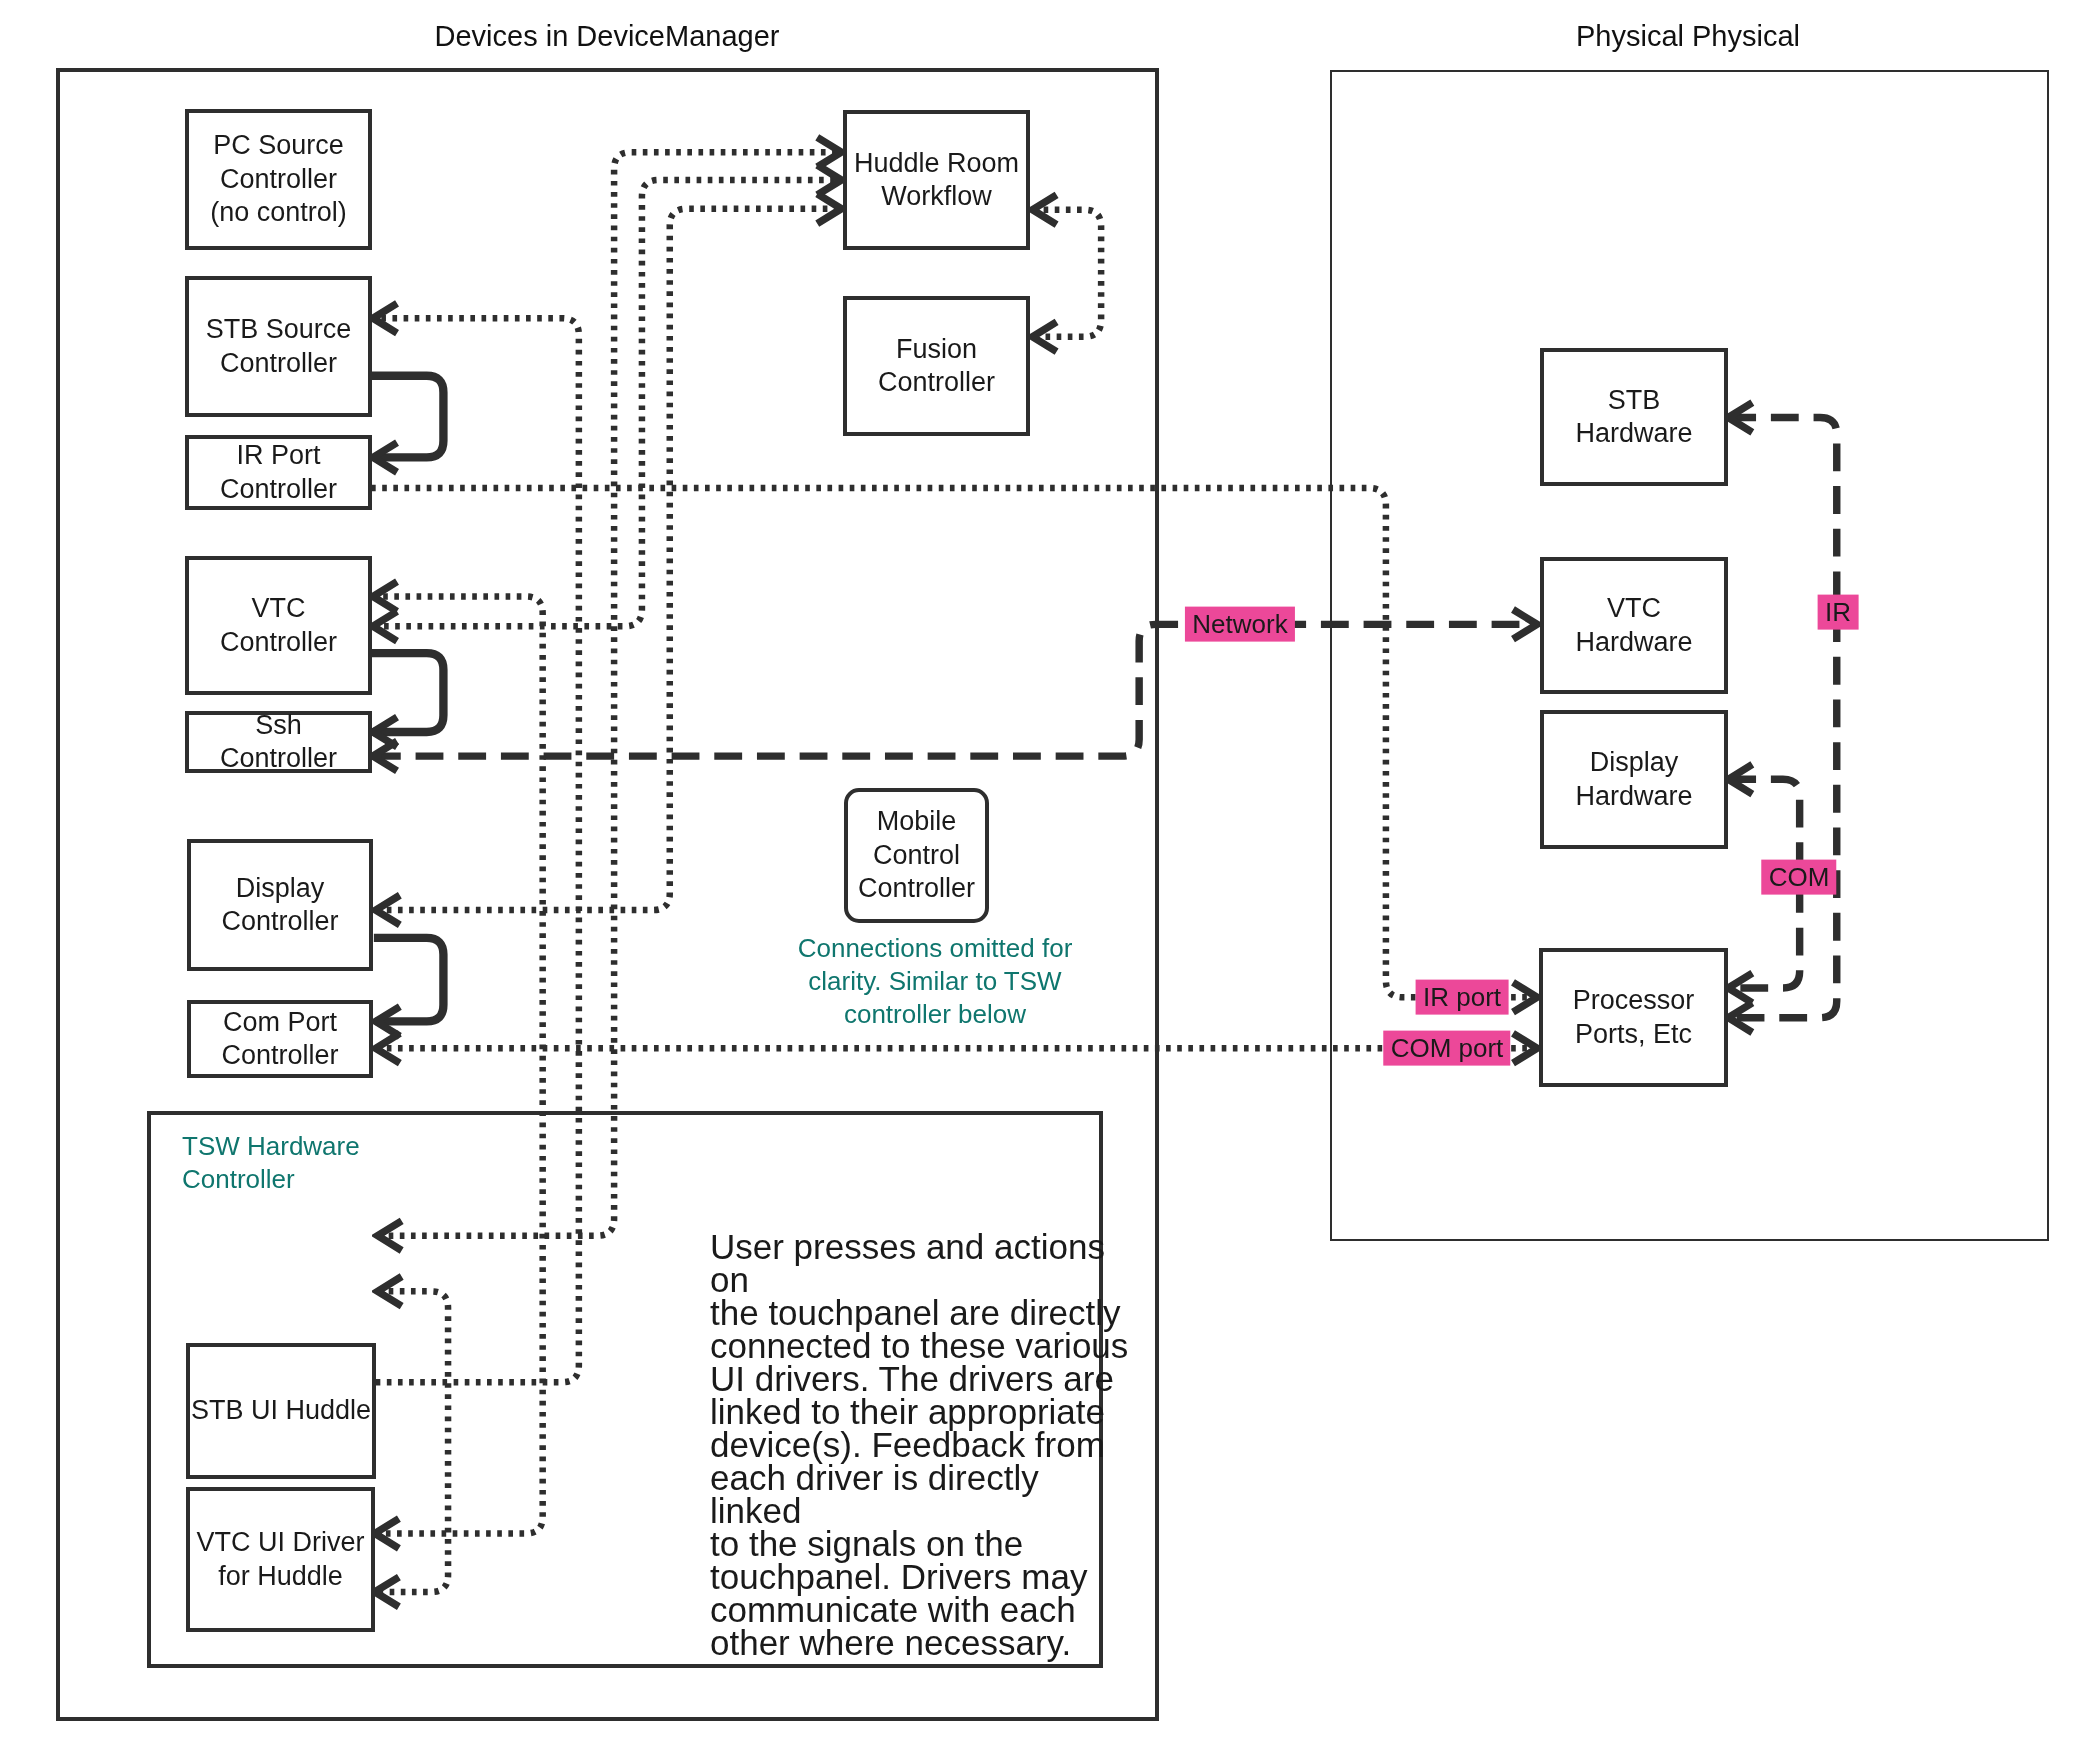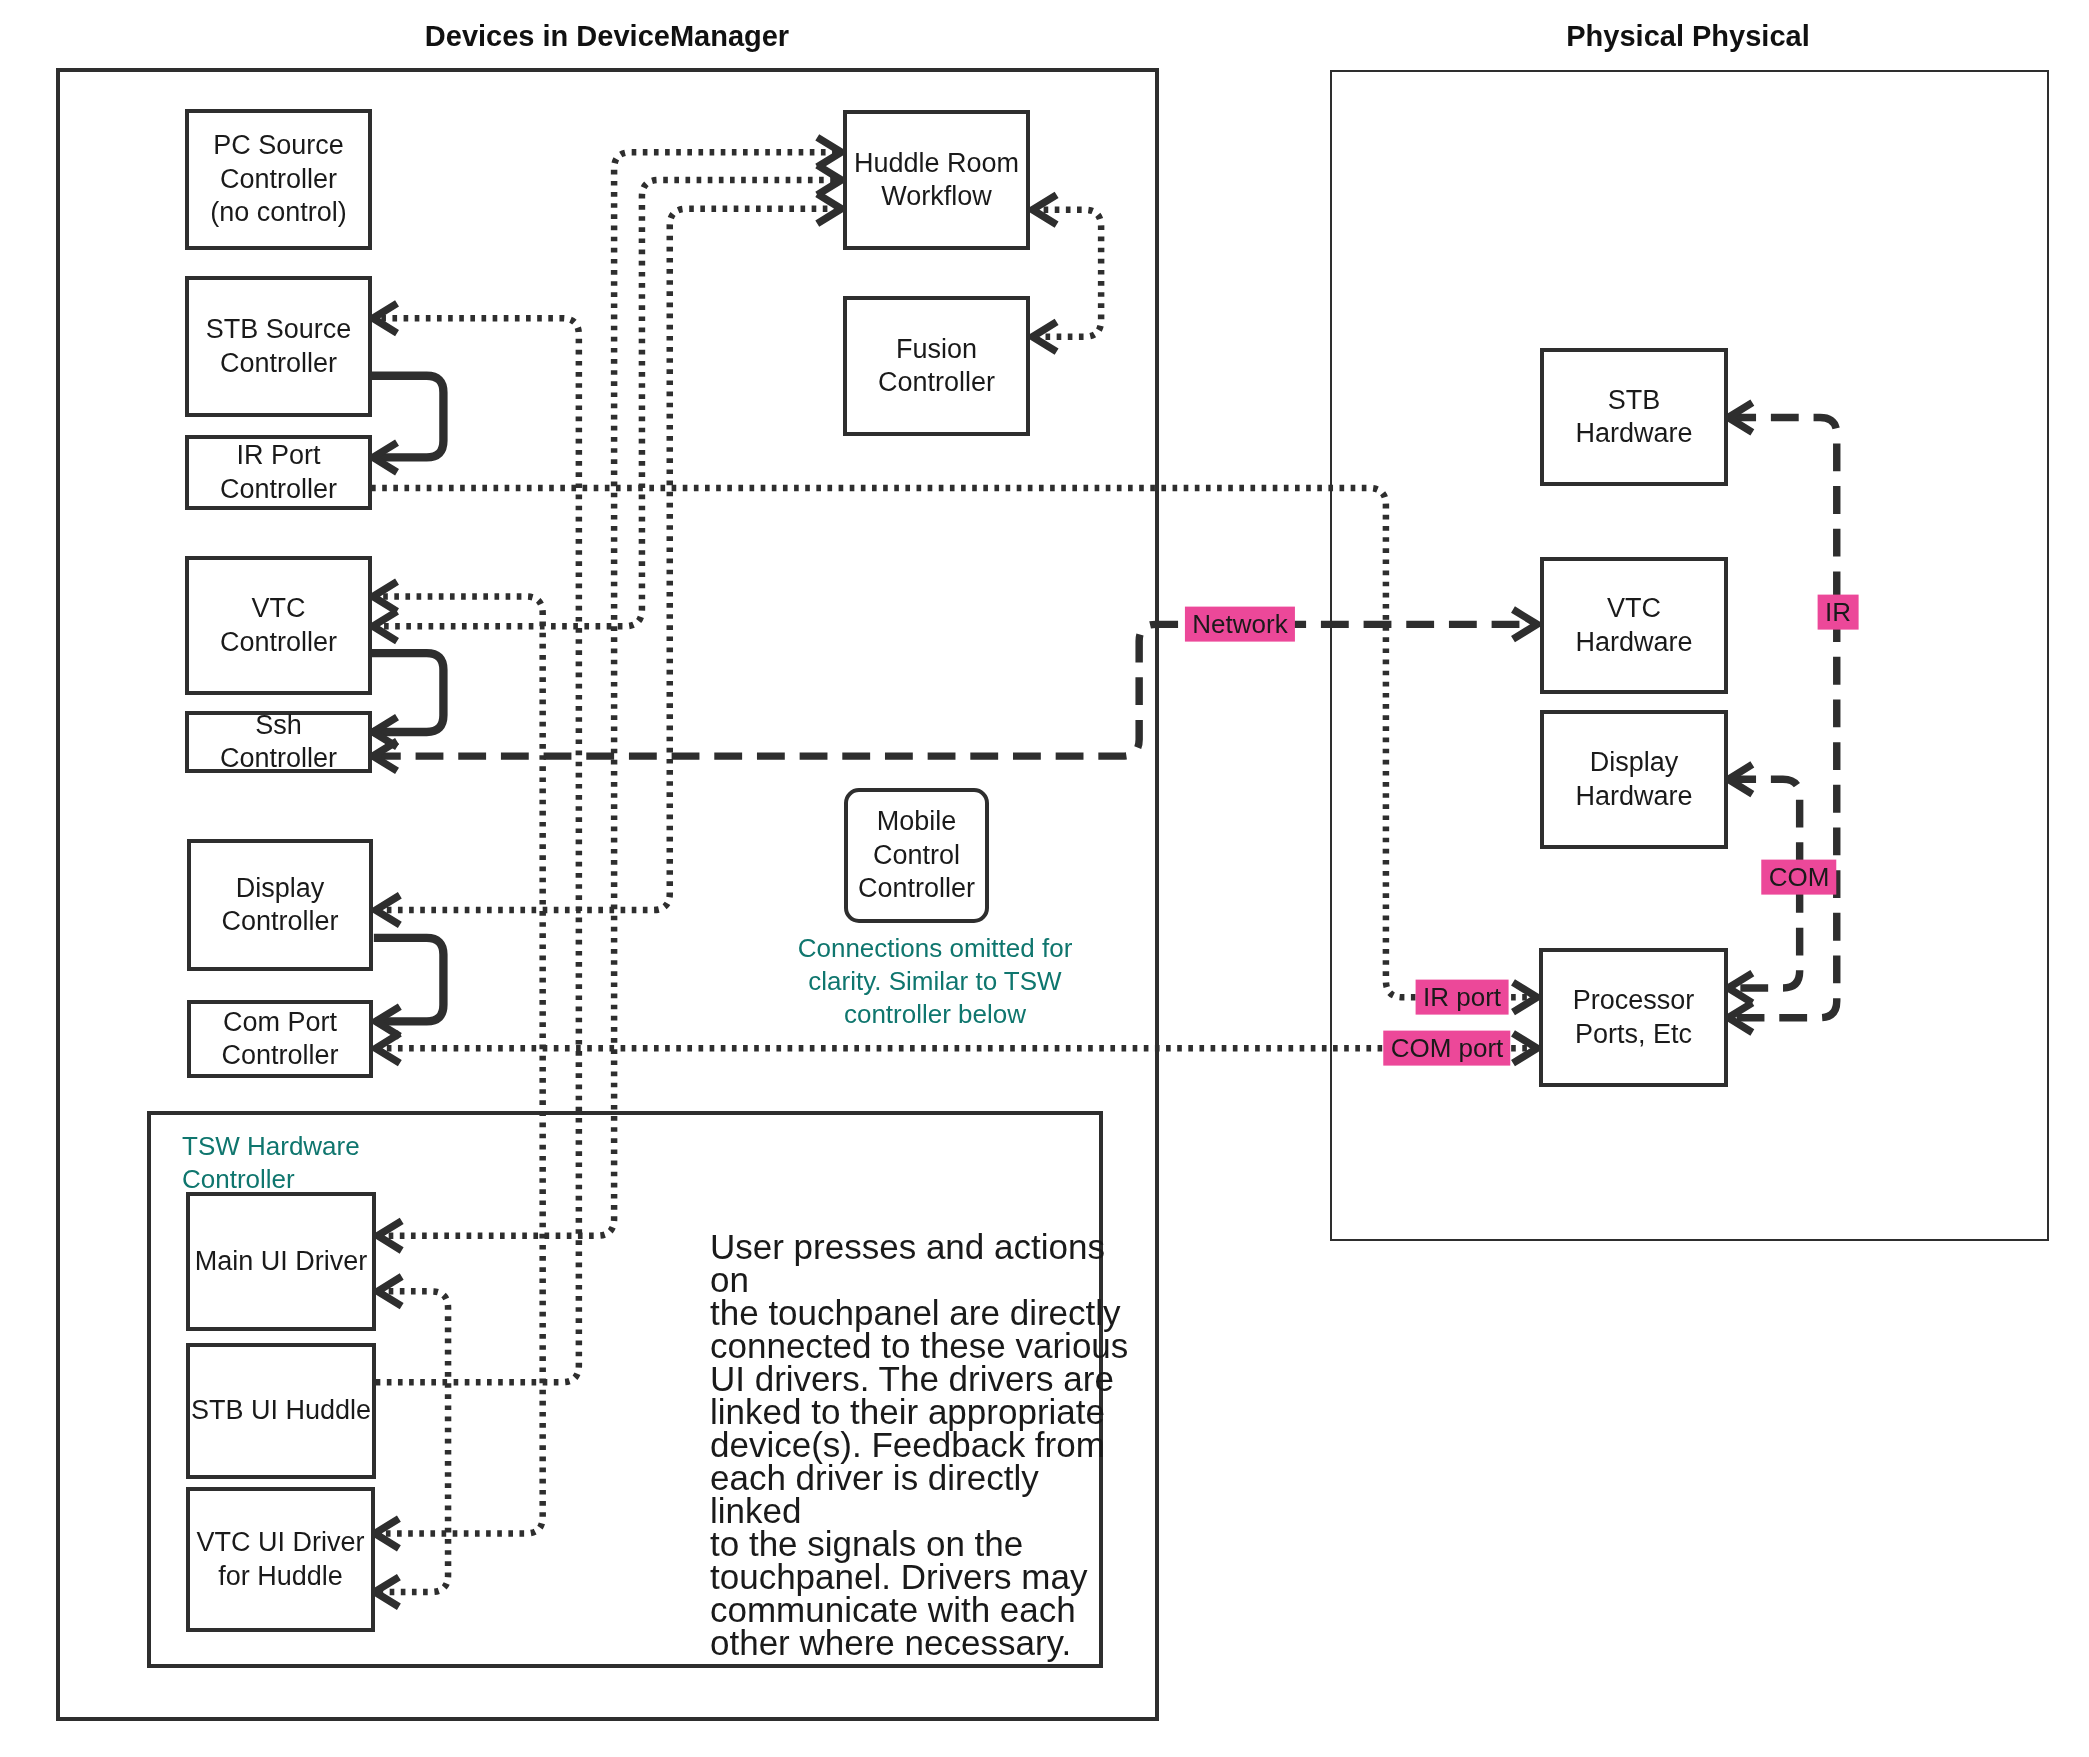--- a/index.html
+++ b/index.html
@@ -4,21 +4,21 @@
 <style>
   html,body { margin:0; padding:0; background:#ffffff; }
   .canvas {
     position:relative; width:2090px; height:1758px;
     font-family:"Liberation Sans", sans-serif; color:#1a1a1a; overflow:hidden;
   }
   .container { position:absolute; border:4.6px solid #2e2e2e; box-sizing:border-box; background:transparent; }
   .container.physical { border-width:2.8px; }
   .diagram-title {
     position:absolute; transform:translate(-50%,0);
-    font-size:29px; font-weight:bold; white-space:nowrap; color:#111;
+    font-size:29px; font-weight:normal; white-space:nowrap; color:#111;
   }
   .node {
     position:absolute; box-sizing:border-box;
     background:#ffffff; border:4.6px solid #2e2e2e;
     display:flex; align-items:center; justify-content:center;
   }
   .node span {
     font-size:27px; line-height:1.24; text-align:center; white-space:pre-line; color:#1a1a1a;
   }
   .edges { position:absolute; left:0; top:0; }
@@ -114,23 +114,20 @@
     </div>
   <div class="node" style="left:843px; top:296px; width:187px; height:140px;">
     <span>Fusion
 Controller</span>
     </div>
   <div class="node" style="left:844px; top:788px; width:145px; height:135px;border-radius:15px;">
     <span>Mobile Control
 Controller</span>
     </div>
 
-  <div class="node" style="left:186px; top:1192px; width:190px; height:139px;">
-    <span>Main UI Driver</span>
-    </div>
   <div class="node" style="left:186px; top:1343px; width:190px; height:136px;">
     <span>STB UI Huddle</span>
     </div>
   <div class="node" style="left:186px; top:1487px; width:189px; height:145px;">
     <span>VTC UI Driver
 for Huddle</span>
     </div>
 
   <div class="node" style="left:1540px; top:348px; width:188px; height:138px;">
     <span>STB

